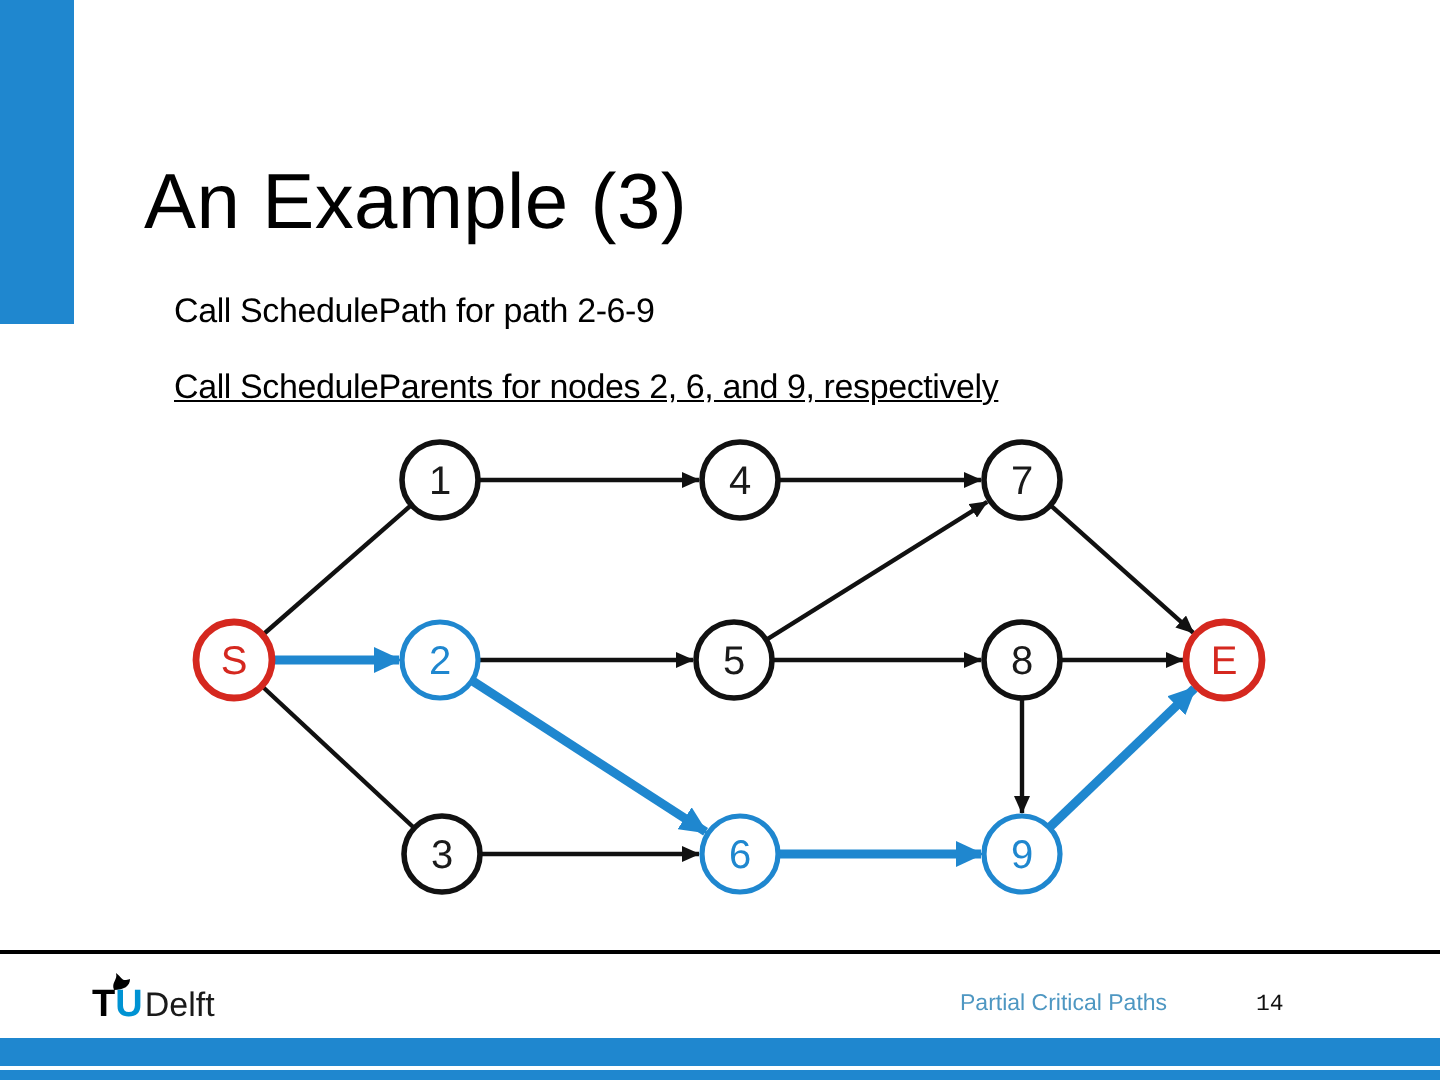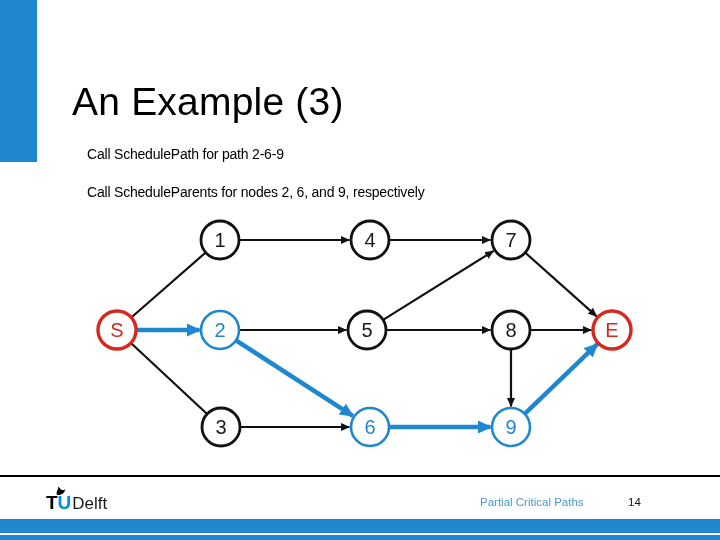--- a/index.html
+++ b/index.html
@@ -19,26 +19,26 @@
 
   .slide-title {
     position: absolute; left: 72px; top: 80px;
     font-size: 39px; color: #000;
     letter-spacing: 0.2px;
     white-space: nowrap;
   }
 
   .body-line {
     position: absolute; left: 87px;
-    font-size: 14px; color: #000;
+    font-size: 17px; color: #000;
     letter-spacing: -0.2px;
     white-space: nowrap;
   }
   .body-line-1 { top: 146px; }
-  .body-line-2 { top: 184px; }
+  .body-line-2 { top: 184px; text-decoration: underline; }
 
   #graph-svg {
     position: absolute; left: 0; top: 0;
     width: 720px; height: 540px;
   }
 
   #graph-svg line.edge-plain,
   #graph-svg line.edge-arrow { stroke: #111111; stroke-width: 2.2; }
   #graph-svg line.edge-critical { stroke: var(--accent-blue); stroke-width: 4.5; }
 
@@ -76,21 +76,21 @@
   .logo .tu-u { font-weight: bold; font-size: 19px; color: var(--tu-u-blue); }
   .logo .tu-delft { font-size: 17px; color: #1a1a1a; margin-left: 1px; }
 
   .footer-caption {
     position: absolute; left: 480px; top: 496px;
     font-size: 11.5px; color: var(--caption-blue);
     white-space: nowrap;
   }
   .footer-page-number {
     position: absolute; left: 628px; top: 496px;
-    font-size: 11.5px; color: #111;
+    font-size: 11.5px; color: #111; font-family: Liberation Mono, monospace;
   }
 
   .footer-bar {
     position: absolute; left: 0; top: 519px;
     width: 720px; height: 14px;
     background: var(--accent-blue);
   }
   .footer-bottom-strip {
     position: absolute; left: 0; top: 535px;
     width: 720px; height: 5px;

